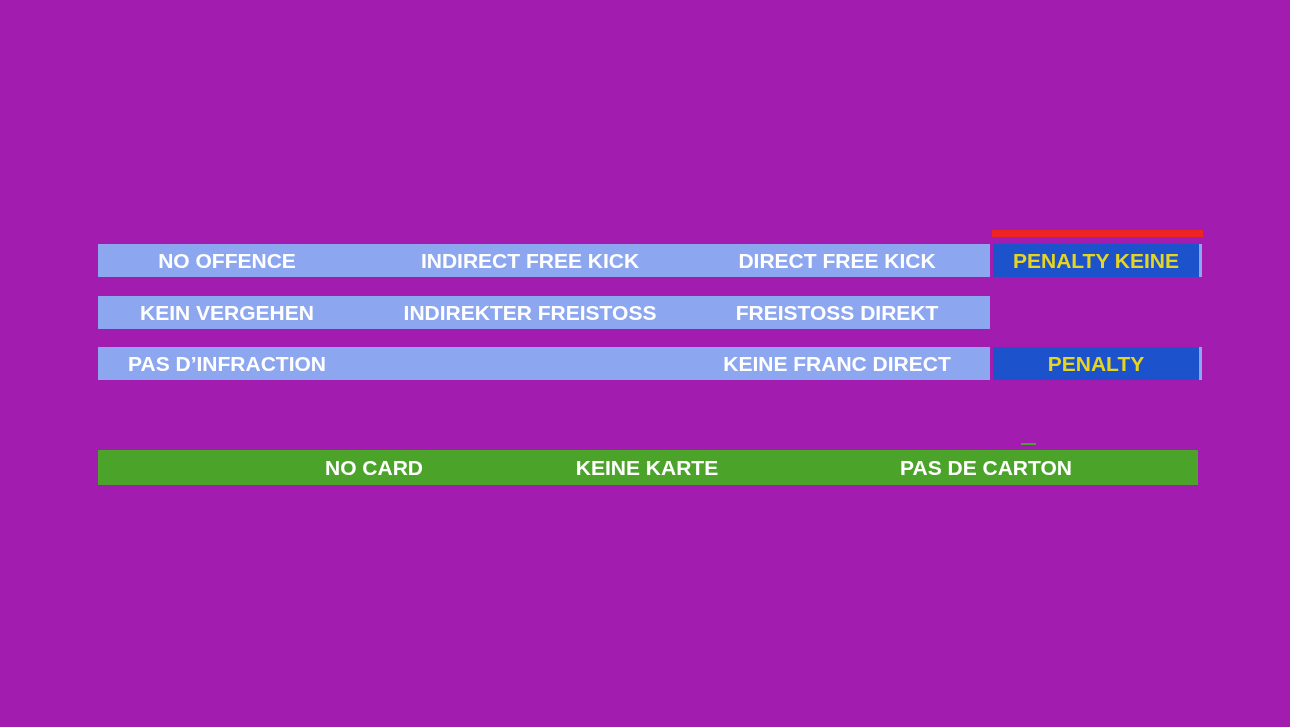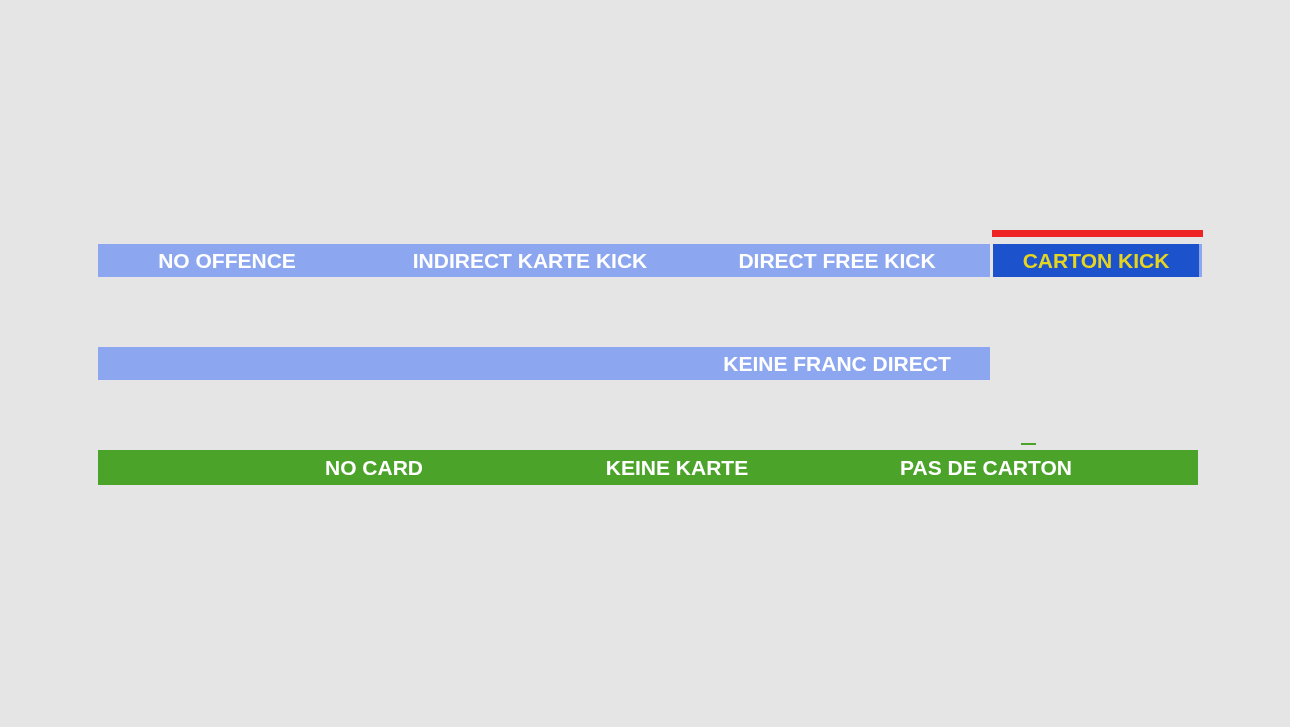--- a/index.html
+++ b/index.html
@@ -4,21 +4,21 @@
 <style>
   html, body {
     margin: 0;
     padding: 0;
     background: #ffffff;
   }
   .canvas {
     position: relative;
     width: 1290px;
     height: 727px;
-    background: #e5e5e5;
+    background: #a21caf;
     overflow: hidden;
     font-family: "Liberation Sans", sans-serif;
     font-weight: bold;
   }
   .red-accent {
     position: absolute;
     left: 992px;
     top: 230px;
     width: 211px;
     height: 7px;
@@ -81,41 +81,48 @@
   }
   .card-bar .cell {
     position: absolute;
     top: 0;
     height: 22px;
     line-height: 35px;
     transform: translateX(-50%);
     white-space: nowrap;
   }
   .card-bar .c1 { left: 276px; }
-  .card-bar .c2 { left: 579px; }
+  .card-bar .c2 { left: 549px; }
   .card-bar .c3 { left: 888px; }
 </style>
 </head>
 <body>
 
 <div class="canvas">
 
   <div class="red-accent"></div>
 
   <div class="row-light r1">
     <span class="cell c1">NO OFFENCE</span>
-    <span class="cell c2">INDIRECT KARTE KICK</span>
+    <span class="cell c2">INDIRECT FREE KICK</span>
     <span class="cell c3">DIRECT FREE KICK</span>
   </div>
-  <div class="row-dark r1">CARTON KICK</div>
+  <div class="row-dark r1">PENALTY KEINE</div>
 
+  <div class="row-light r2">
+    <span class="cell c1">KEIN VERGEHEN</span>
+    <span class="cell c2">INDIREKTER FREISTOSS</span>
+    <span class="cell c3">FREISTOSS DIREKT</span>
+  </div>
 
   <div class="row-light r3">
+    <span class="cell c1">PAS D’INFRACTION</span>
     <span class="cell c3">KEINE FRANC DIRECT</span>
   </div>
+  <div class="row-dark r3">PENALTY</div>
 
   <div class="green-tick"></div>
 
   <div class="card-bar">
     <span class="cell c1">NO CARD</span>
     <span class="cell c2">KEINE KARTE</span>
     <span class="cell c3">PAS DE CARTON</span>
   </div>
 
 </div>

